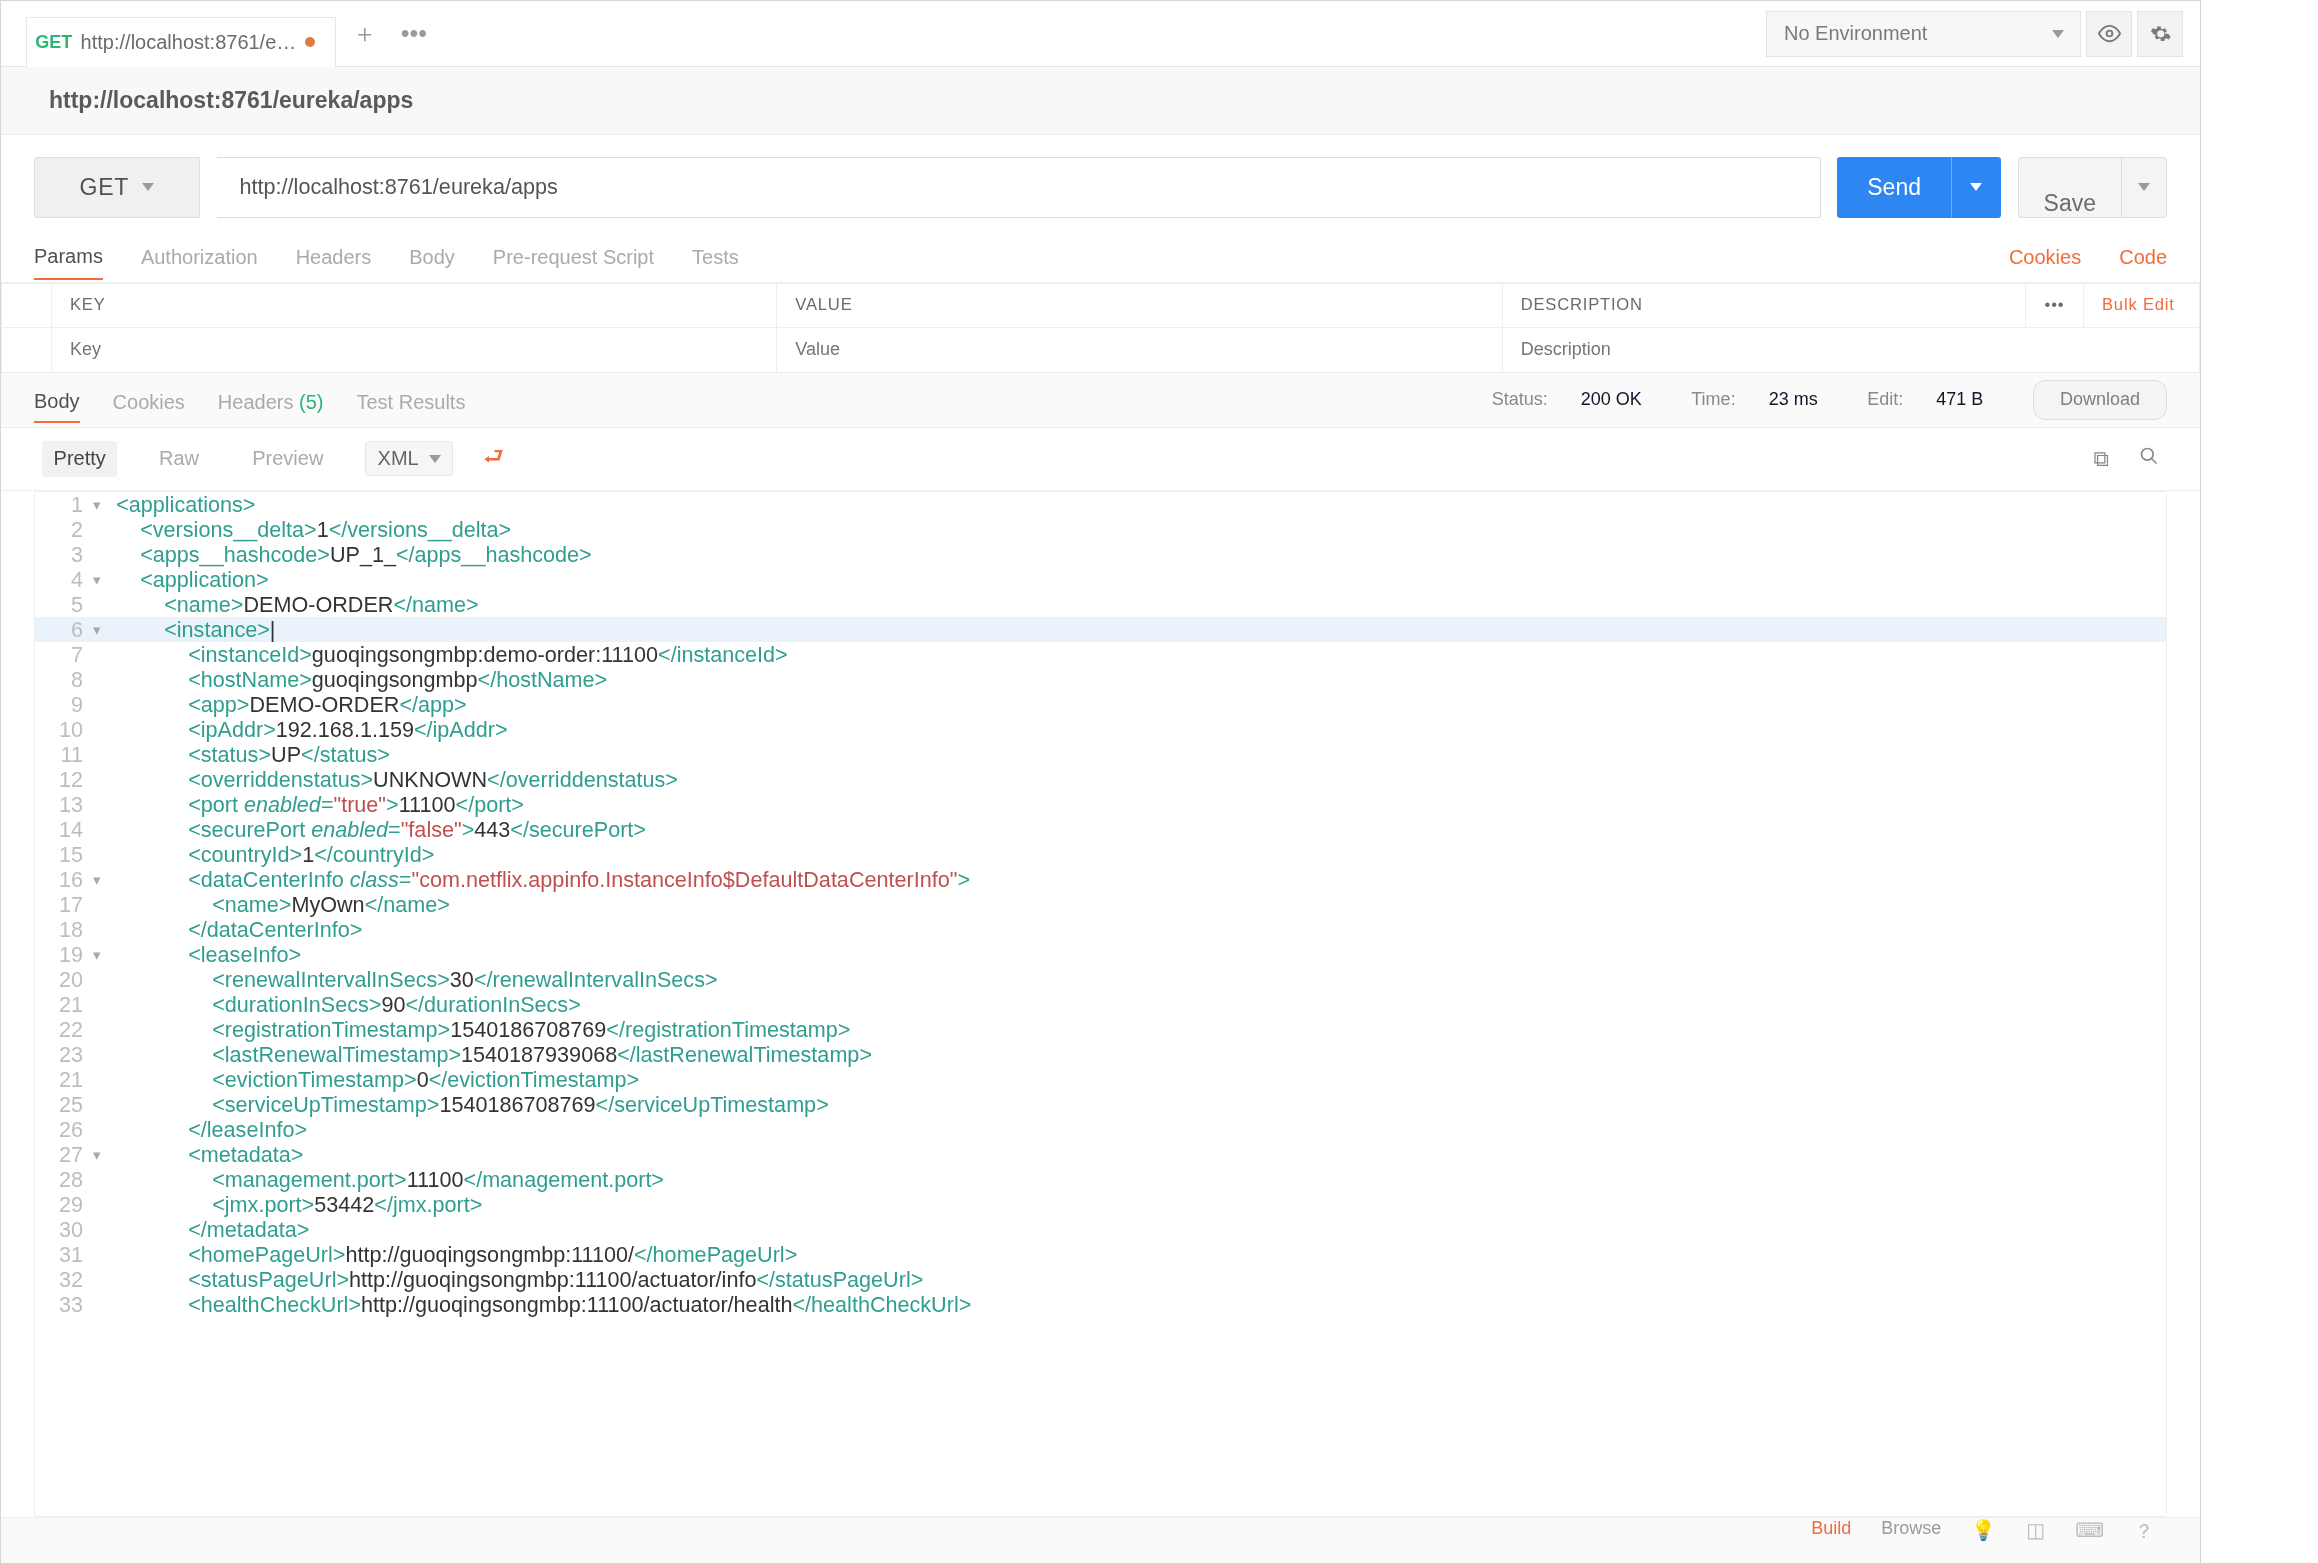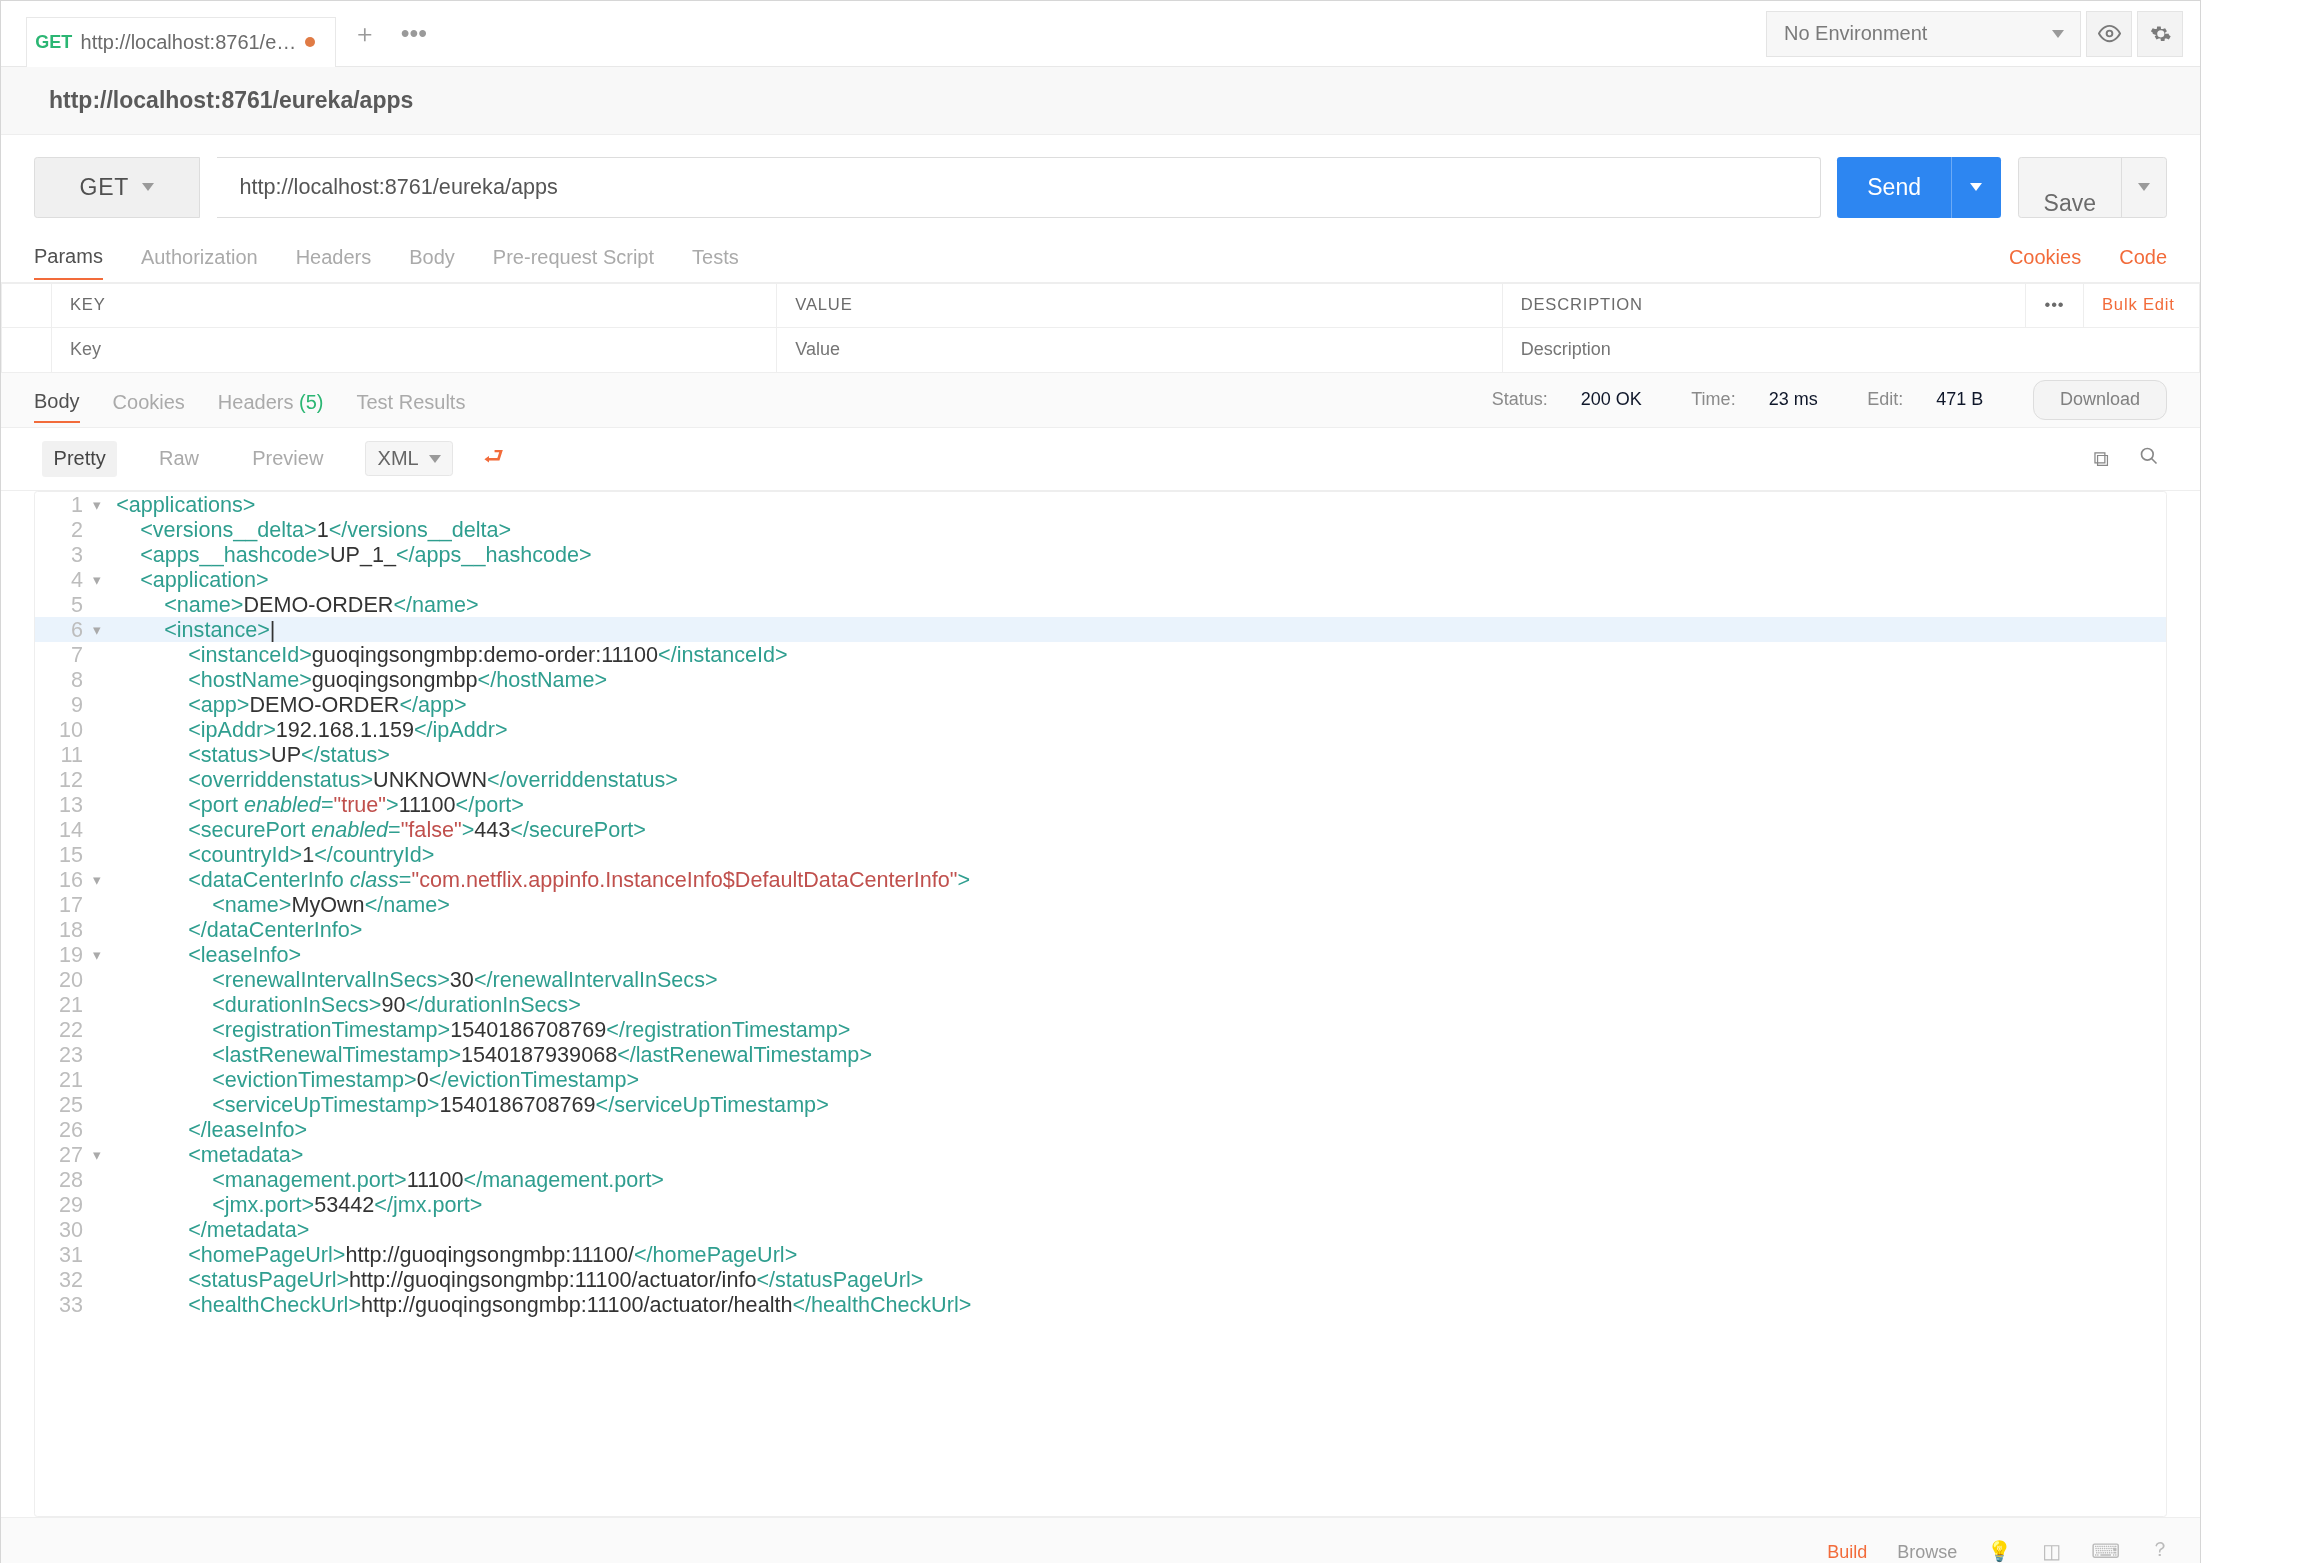--- a/index.html
+++ b/index.html
@@ -76,21 +76,21 @@
 .code-line:nth-child(6){background:#eaf3fc;}
 .ln { width:58px; text-align:right; padding-right:10px; color:#bdbdbd; user-select:none; }
 .fold { width:16.6px; color:#aaa; user-select:none; font-size:15px; }
 .code { white-space:pre; padding-left:6.6px; }
 .tag { color:#2f9e8f; }
 .attr-name { color:#2f9e8f; font-style:italic; }
 .attr-val { color:#c0504d; }
 .txt { color:#333; }
 
 
-.footer { height:46px; display:flex; align-items:flex-end; justify-content:flex-end; gap:30px; padding:0 30px; border-top:0.8px solid #eee; background:#fafafa; font-size:18px; color:#9a9a9a; }
+.footer { height:46px; display:flex; align-items:flex-start; justify-content:flex-end; gap:30px; padding:0 46px; border-top:0.8px solid #eee; background:#fafafa; font-size:18px; color:#9a9a9a; }
 .footer .build { color:#f26b3a; }
 .footer .ficon { color:#bbb; font-size:20px; cursor:pointer; }
 
 .caret { width:0; height:0; border-left:6.6px solid transparent; border-right:6.6px solid transparent; border-top:8.3px solid #9a9a9a; display:inline-block; }
 .caret.white{border-top-color:#fff;}
 </style>
 </head>
 <body>
 
 <div class="app">

